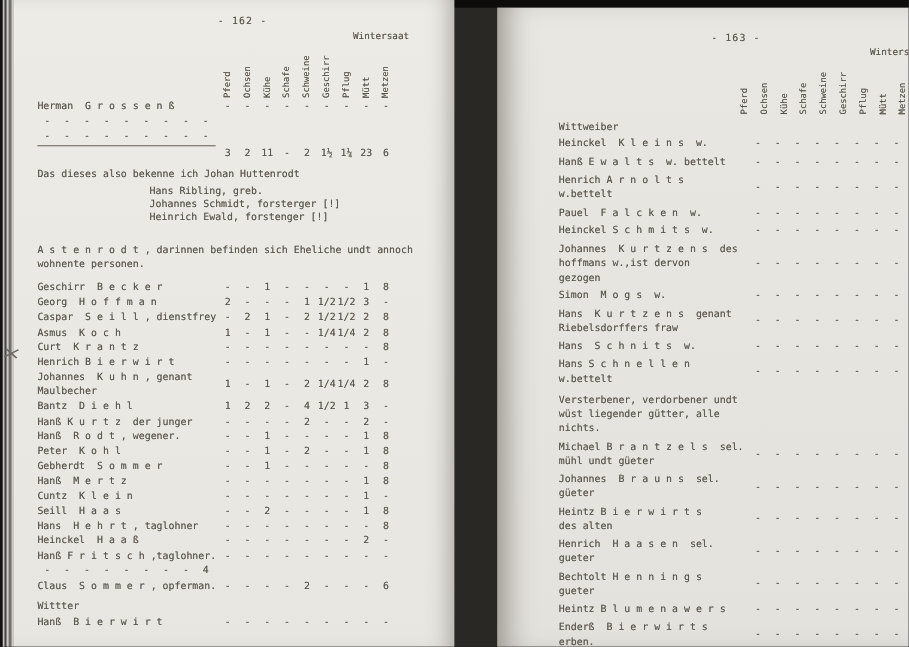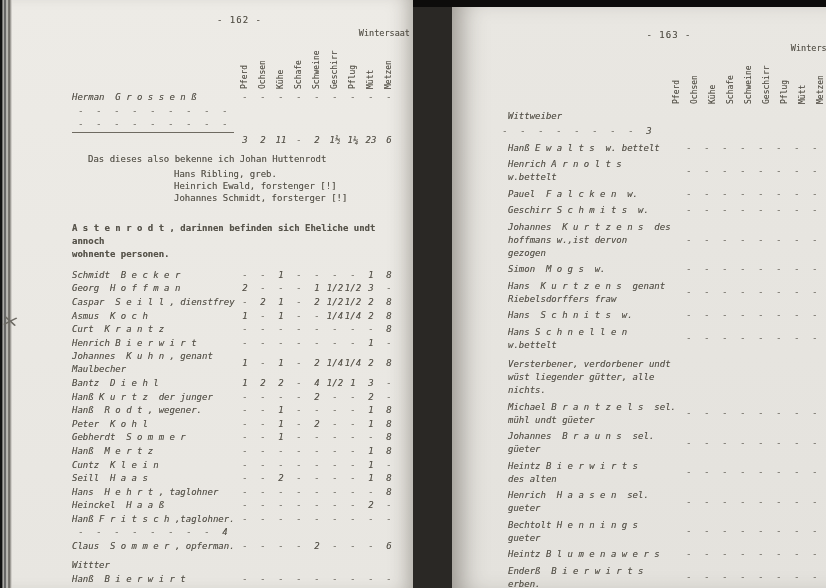--- a/index.html
+++ b/index.html
@@ -6,50 +6,50 @@
   #scan{position:relative;width:826px;height:588px;background:#2a2825;
         font-family:"DejaVu Sans Mono","Liberation Mono",monospace;color:#57544b;}
   
   .spine{position:absolute;left:0;top:0;width:12px;height:588px;
          background:linear-gradient(90deg,#111 0,#111 2px,#cfcdc8 3px,#444 5px,#d8d6d1 7px,#5a5751 9px,#e9e7e2 12px);}
   
   .topbar{position:absolute;left:272px;top:0;width:554px;height:7px;background:#0d0c0b;}
   .page{position:absolute;top:0;bottom:0;box-sizing:border-box;font-size:9px;line-height:13px;
         text-shadow:0 0 .6px rgba(88,82,72,.55);}
   #left-page{left:12px;width:401px;background:linear-gradient(180deg,#edebe6,#e8e6e1);
-             padding:14px 6px 0 60px;box-shadow:inset -16px 0 20px -12px rgba(70,64,56,.4);}
+             padding:14px 6px 0 22px;box-shadow:inset -16px 0 20px -12px rgba(70,64,56,.4);}
   #right-page{left:452px;width:394px;top:7px;background:linear-gradient(180deg,#e9e7e2,#e4e2dd);
               padding:22px 4px 0 44px;box-shadow:inset 22px 0 26px -14px rgba(70,64,56,.5);}
   .pagenum{text-align:center;letter-spacing:1px;margin-bottom:4px;}
   
   .headwrap{position:relative;margin-bottom:2px;}
   .cols{display:flex;}
   .colhead{width:18px;height:58px;writing-mode:vertical-rl;transform:rotate(180deg);
            font-size:8px;line-height:18px;display:flex;align-items:center;justify-content:flex-start;
            overflow:visible;}
   .wintersaat{position:absolute;top:-4px;right:-2px;font-size:8.5px;text-align:right;}
   
-  .trow{display:flex;align-items:center;min-height:13px;font-style:italic;}
+  .trow{display:flex;align-items:center;min-height:13px;}
   .gap .trow{margin-bottom:3.5px;}
   .tname{white-space:pre-wrap;flex:0 0 auto;}
   .tvals{display:flex;flex:0 0 auto;}
   .tv{width:18px;text-align:center;}
   .ul{border-bottom:1px solid #6e6a61;padding-bottom:1px;}
   .sum .tname{min-height:0;}
   .trow.head{margin-top:6px;margin-bottom:2px;}
   .trow.para{margin:6px 0 4px 0;}
   .para .tname{width:auto;}
   #left-page .tname{width:164px;}
   #right-page .tname{width:172px;padding-left:12px;}
   #left-page .trow{margin-bottom:.6px;}
   
-  .attest{margin:6px 0 2px 16px;}
+  .attest{margin:6px 0 2px 0;}
   .witnesses{margin:1px 0 18px 102px;}
   .witnesses div{line-height:12px;}
-  .sectionhead{white-space:pre-line;margin:16px 0 8px 0;font-weight:bold;}
+  .sectionhead{white-space:pre-line;margin:16px 0 8px 0;}
   
   .margin-x{position:absolute;left:4px;top:312px;font-size:15px;color:#6d6a63;
             transform:scaleX(1.5) rotate(8deg);font-family:"DejaVu Sans",sans-serif;}
 </style>
 </head>
 <body>
 
 <div id="scan">
   <div class="spine"></div>
   <div class="topbar"></div>
@@ -125,30 +125,30 @@
             <span class="tv">1¼</span>
             <span class="tv">23</span>
             <span class="tv">6</span>
           </div>
         </div>
       </div>
 
     <div class="attest">Das dieses also bekenne ich Johan Huttenrodt</div>
     <div class="witnesses">
         <div>Hans Ribling, greb.</div>
+        <div>Johannes Schmidt, forsterger  [!]</div>
         <div>Heinrich Ewald, forstenger  [!]</div>
-        <div>Johannes Schmidt, forsterger  [!]</div>
       </div>
 
     <div class="sectionhead">A s t e n r o d t , darinnen befinden sich Eheliche undt annoch
 wohnente personen.</div>
 
     <div>
         <div class="trow ">
-          <div class="tname">Schmidt  B e c k e r</div>
+          <div class="tname">Geschirr  B e c k e r</div>
           <div class="tvals">
             <span class="tv">-</span>
             <span class="tv">-</span>
             <span class="tv">1</span>
             <span class="tv">-</span>
             <span class="tv">-</span>
             <span class="tv">-</span>
             <span class="tv">-</span>
             <span class="tv">1</span>
             <span class="tv">8</span>
@@ -456,20 +456,21 @@
           <div class="colhead">Mütt</div>
           <div class="colhead">Metzen</div>
         </div>
     </div>
 
     <div class="gap">
         <div class="trow head">
           <div class="tname">Wittweiber</div>
         </div>
         <div class="trow ">
+          <div class="tname">Heinckel  K l e i n s  w.</div>
           <div class="tvals">
             <span class="tv">-</span>
             <span class="tv">-</span>
             <span class="tv">-</span>
             <span class="tv">-</span>
             <span class="tv">-</span>
             <span class="tv">-</span>
             <span class="tv">-</span>
             <span class="tv">-</span>
             <span class="tv">3</span>
@@ -511,21 +512,21 @@
             <span class="tv">-</span>
             <span class="tv">-</span>
             <span class="tv">-</span>
             <span class="tv">-</span>
             <span class="tv">-</span>
             <span class="tv">-</span>
             <span class="tv">-</span>
           </div>
         </div>
         <div class="trow ">
-          <div class="tname">Geschirr S c h m i t s  w.</div>
+          <div class="tname">Heinckel S c h m i t s  w.</div>
           <div class="tvals">
             <span class="tv">-</span>
             <span class="tv">-</span>
             <span class="tv">-</span>
             <span class="tv">-</span>
             <span class="tv">-</span>
             <span class="tv">-</span>
             <span class="tv">-</span>
             <span class="tv">-</span>
             <span class="tv">4</span>

